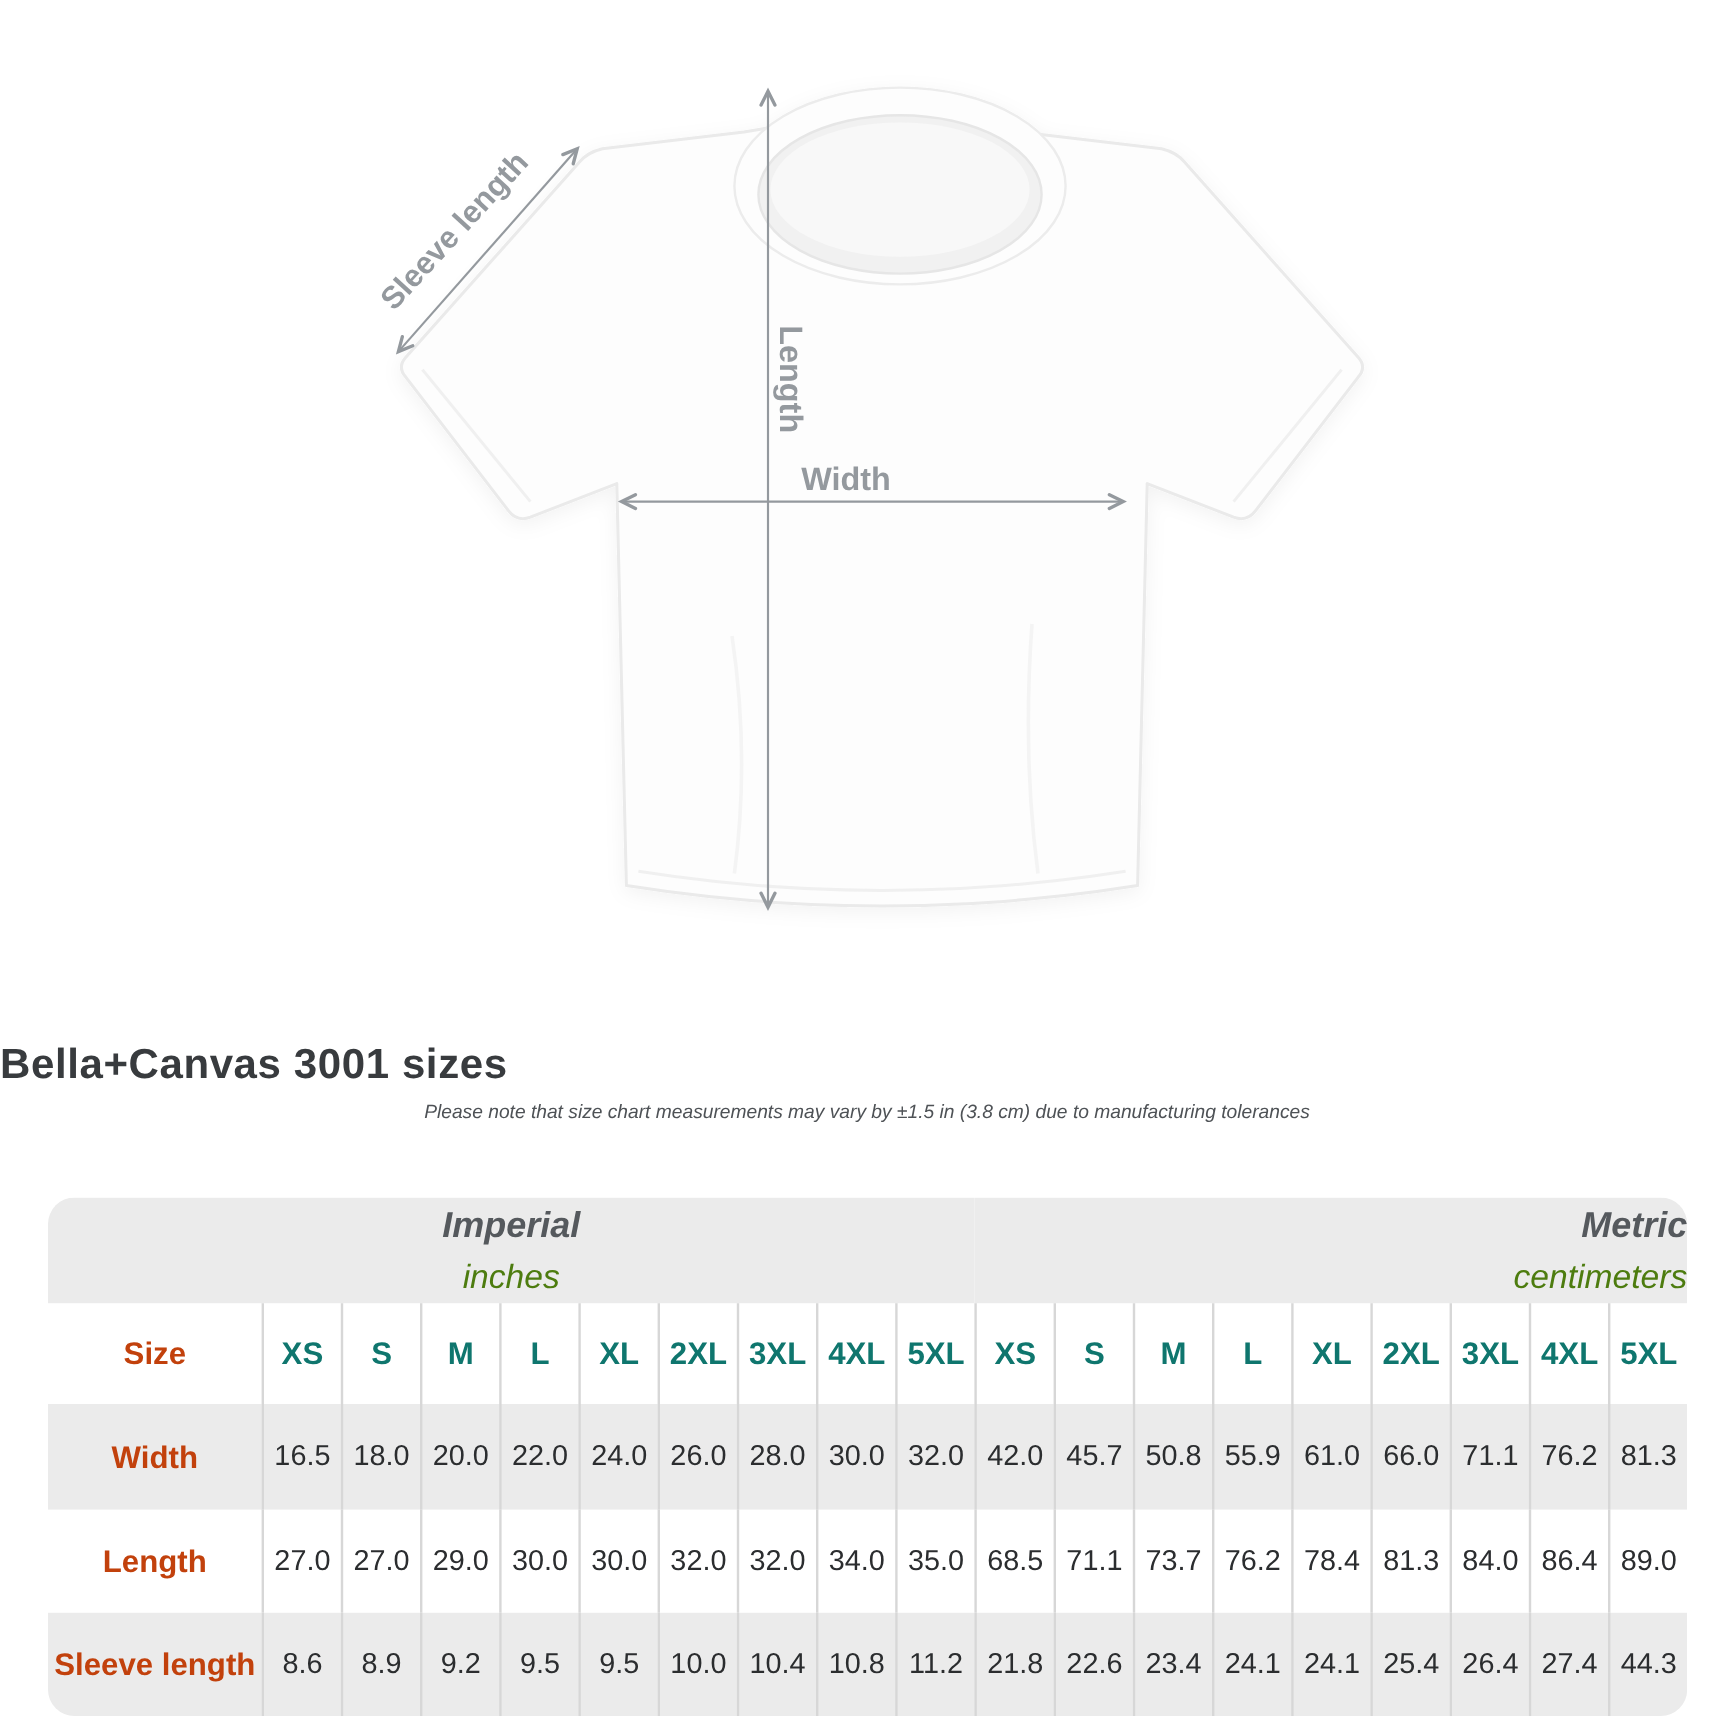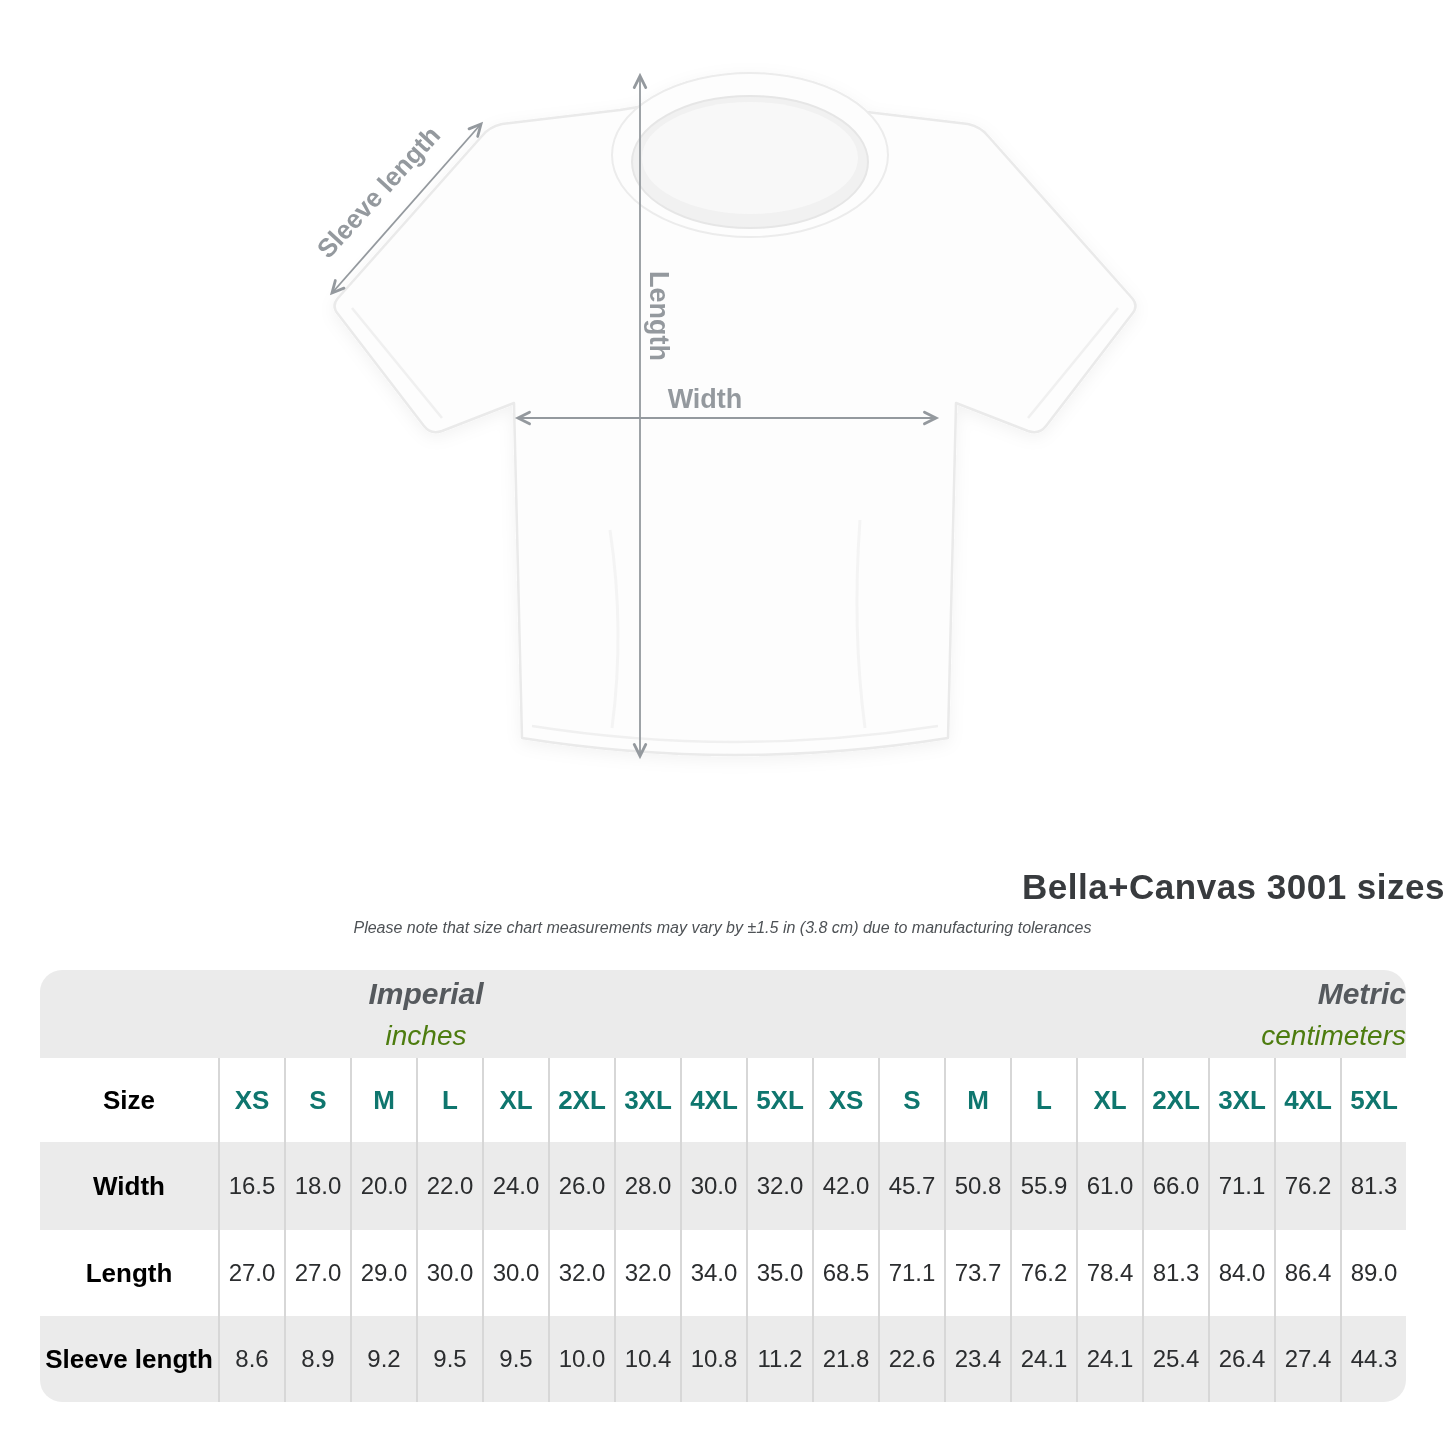--- a/index.html
+++ b/index.html
@@ -7,43 +7,43 @@
     width:1445px; height:1445px; position:relative; background:#ffffff;
     font-family:"Liberation Sans", sans-serif; overflow:hidden;
   }
 
   
   .diagram { position:absolute; left:280px; top:50px; width:880px; height:760px; }
   .diagram svg { display:block; width:100%; height:100%; }
 
   
   .title {
-    position:absolute; left:0; right:0; top:867px; text-align:right;
+    position:absolute; left:0; right:0; top:867px; text-align:left;
     font-size:35px; font-weight:bold; color:#383b3e; letter-spacing:0.5px;
   }
   .note {
     position:absolute; left:0; right:0; top:919px; text-align:center;
     font-size:16px; font-style:italic; color:#4e5256;
   }
 
   
   .sizetable {
-    position:absolute; left:40px; top:970px; width:1366px;
+    position:absolute; left:40px; top:998px; width:1366px;
     display:grid;
     grid-template-columns:178px repeat(18, 1fr);
     grid-template-rows:88px 84px 88px 86px 86px;
     border-radius:22px; overflow:hidden; background:#ffffff;
   }
   .c { display:flex; align-items:center; justify-content:center; }
   .band { background:#ebebeb; flex-direction:column; }
   .b10 { grid-column:span 10; }
   .b9  { grid-column:span 9;align-items:flex-end; }
   .bt { font-size:30px; font-weight:bold; font-style:italic; color:#55595d; }
   .bu { font-size:28px; font-style:italic; color:#4d7c0f; margin-top:9px; }
-  .lab { font-size:26px; font-weight:bold; color:#000000; }
+  .lab { font-size:26px; font-weight:bold; color:#c2410c; }
   .hdr { font-size:26px; font-weight:bold; color:#0f766e; }
   .val { font-size:24px; color:#2b2d2f; }
   .d   { border-left:2px solid #d7d7d7; }
   .g   { background:#ebebeb; }
 </style>
 </head>
 <body>
 
 <div class="diagram">
   <svg viewBox="0 0 880 760">

